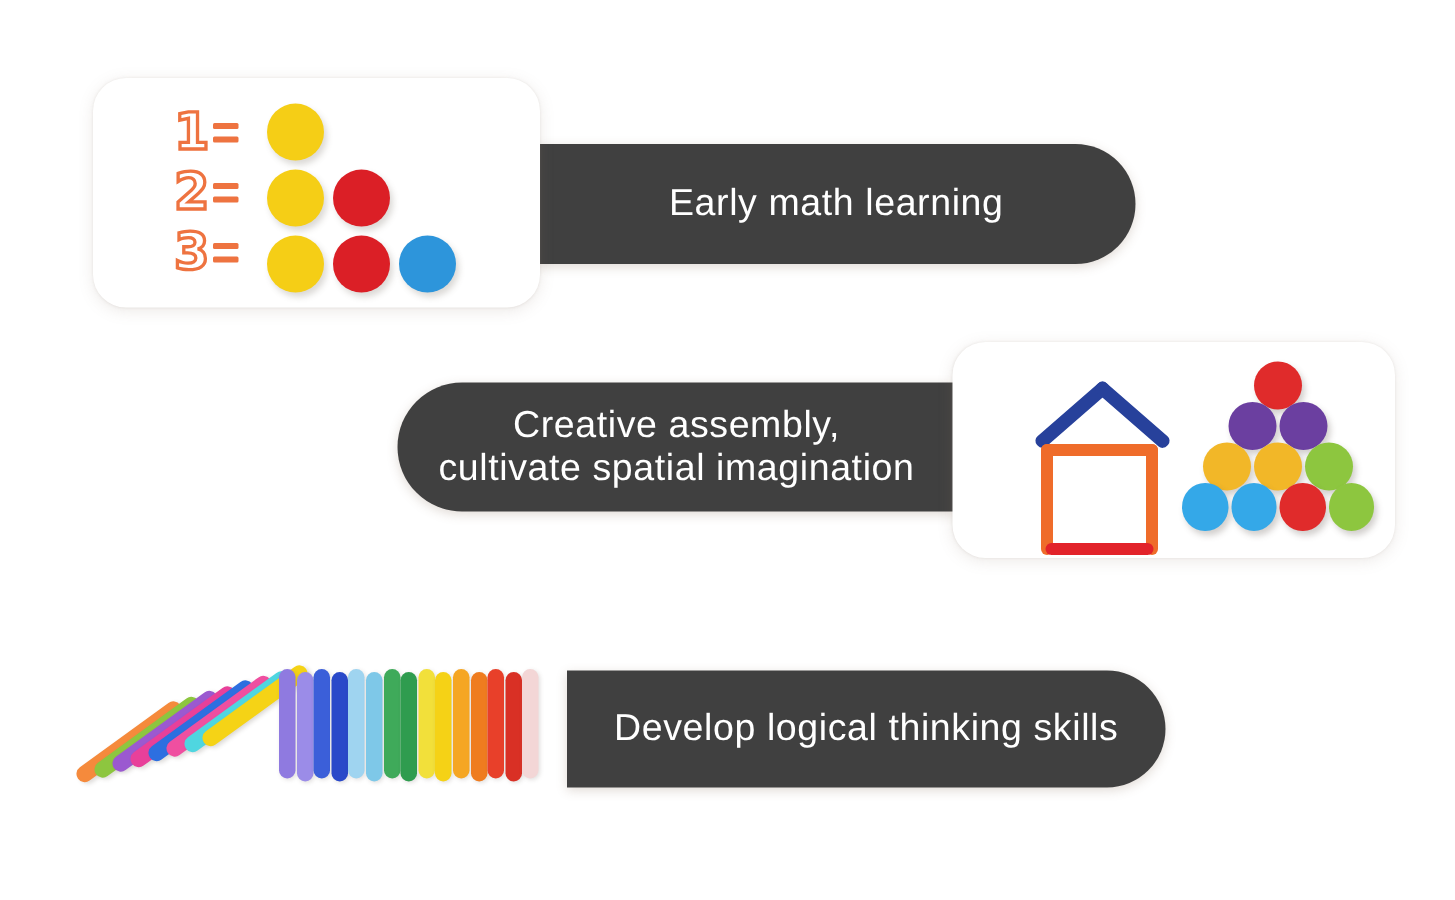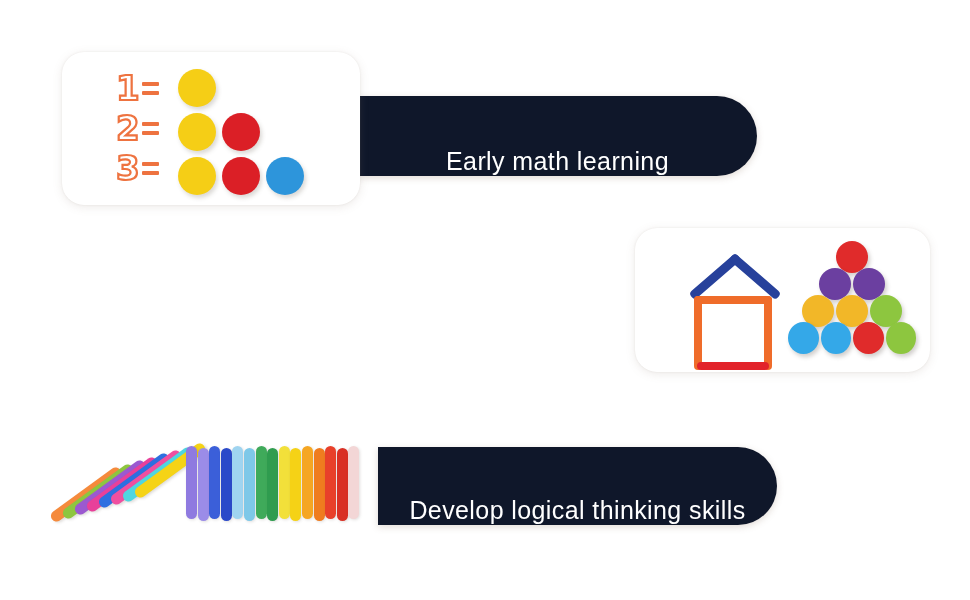--- a/index.html
+++ b/index.html
@@ -18,23 +18,23 @@
     position:absolute;
     background:#ffffff;
     border-radius:22px;
     box-shadow:0 2px 10px rgba(140,125,115,.16), 0 0 2px rgba(160,150,140,.18);
     z-index:3;
   }
 
   
   .banner{
     position:absolute;
-    background:#0f172a;
+    background:#404040;
     display:flex;
-    align-items:flex-end;
+    align-items:center;
     justify-content:center;
     color:#ffffff;
     text-align:center;
     z-index:2;
     box-shadow:0 2px 7px rgba(120,90,70,.22);
   }
   .banner-text{
     font-size:25px;
     font-weight:400;
     letter-spacing:.4px;
@@ -164,20 +164,24 @@
         <span class="dot red"></span>
       </div>
       <div class="dotrow">
         <span class="dot yellow"></span>
         <span class="dot red"></span>
         <span class="dot blue"></span>
       </div>
     </div>
   </div>
 
+  <div class="banner" id="banner-2">
+    <span class="banner-text">Creative assembly,
+cultivate spatial imagination</span>
+  </div>
 
   <div class="card" id="card-2">
     <div class="house">
       <div class="stick roof-l"></div>
       <div class="stick roof-r"></div>
       <div class="stick sq-top"></div>
       <div class="stick sq-left"></div>
       <div class="stick sq-right"></div>
       <div class="stick sq-bottom"></div>
     </div>

